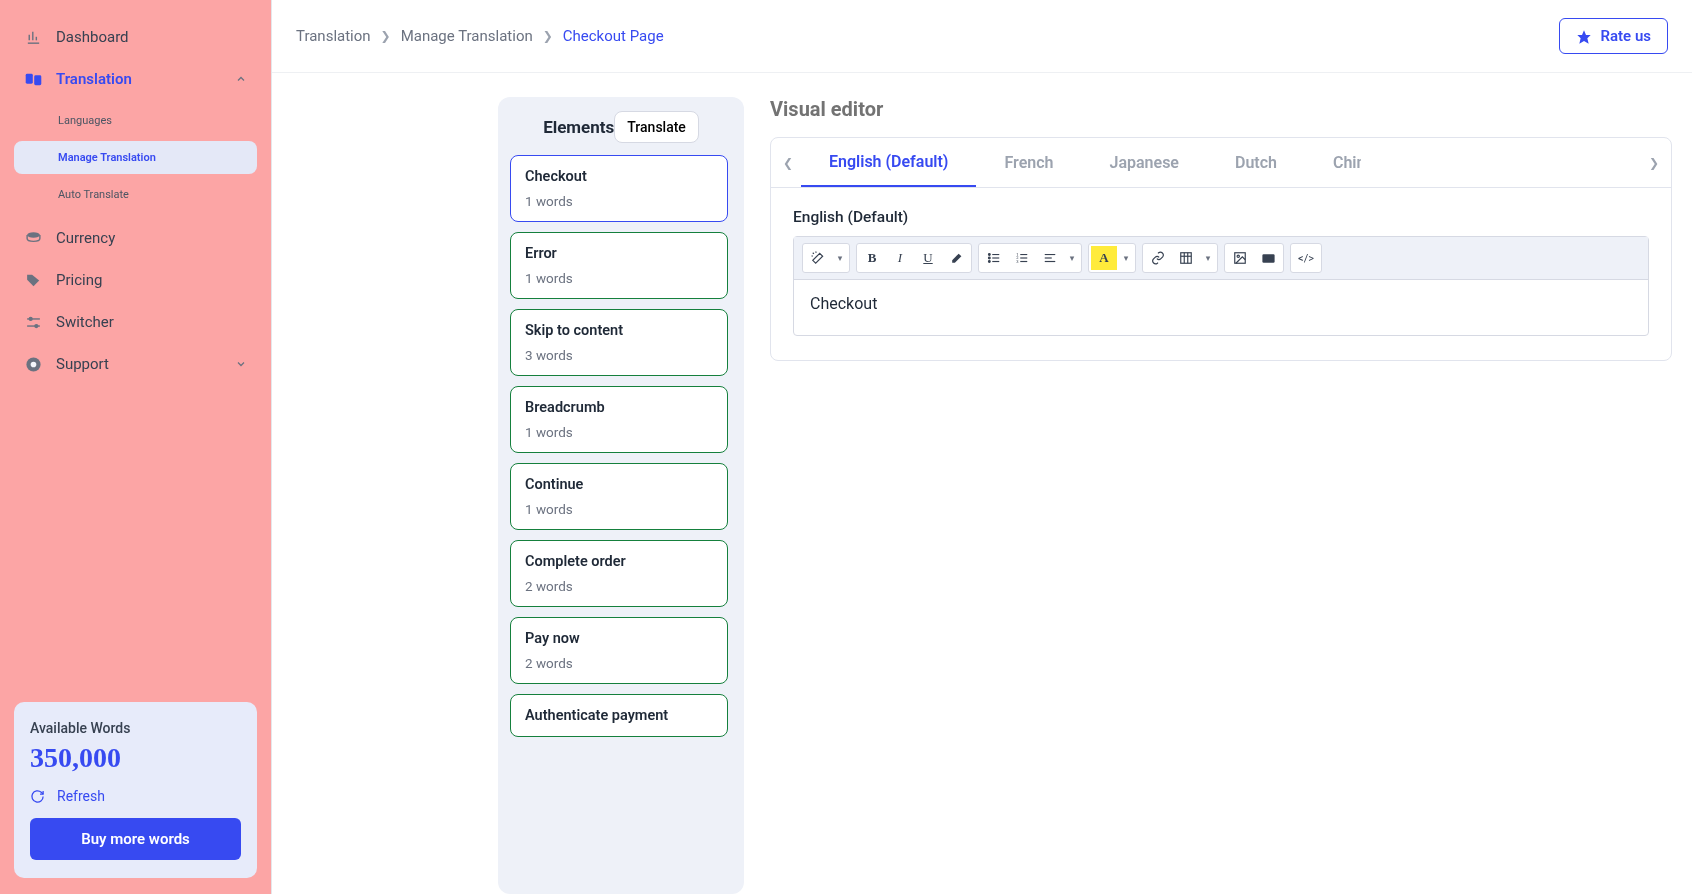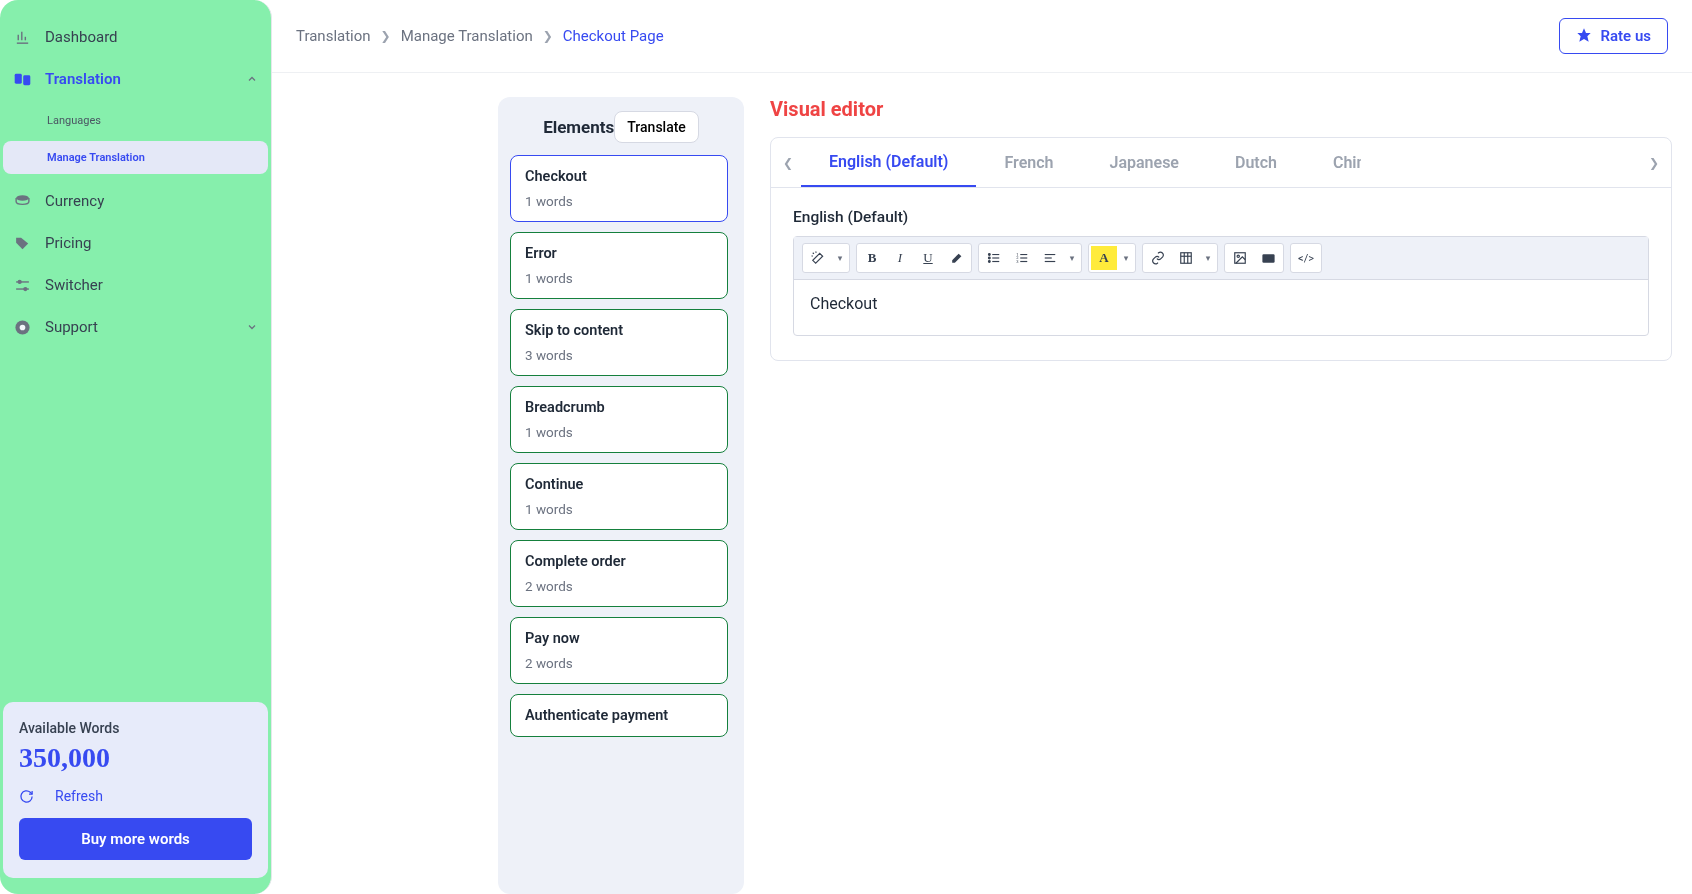--- a/index.html
+++ b/index.html
@@ -1,62 +1,62 @@
 <!DOCTYPE html>
 <html><head>
 <meta charset="utf-8">
 <style>
 * { margin: 0; padding: 0; box-sizing: border-box; font-family: -apple-system, BlinkMacSystemFont, "Segoe UI", Roboto, sans-serif; }
 body { background: #fff; color: #1f2937; width: 1692px; height: 894px; overflow: hidden; display: flex; }
 
 
-.sidebar { width: 272px; background: #86efac; height: 100%; display: flex; flex-direction: column; padding: 16px 3px; border-right: 1px solid #e5e7eb; position: relative; border-radius: 18px; }
+.sidebar { width: 272px; background: #fca5a5; height: 100%; display: flex; flex-direction: column; padding: 16px 14px; border-right: 1px solid #e5e7eb; position: relative; }
 .side-item { display: flex; align-items: center; gap: 14px; padding: 12px 10px; border-radius: 8px; cursor: pointer; color: #374151; font-size: 15px; }
 .side-item.expanded { color: #374AF1; font-weight: 600; }
 .side-item .caret { margin-left: auto; color: #6b7280; }
 .side-item .icon { width: 18px; height: 18px; display: flex; align-items: center; justify-content: center; color: #6b7280; }
 .side-item.expanded .icon { color: #374AF1; }
 .side-sub { display: flex; flex-direction: column; gap: 4px; margin-top: 4px; margin-bottom: 6px; }
 .side-sub .sub-item { padding: 10px 10px 10px 44px; font-size: 11px; color: #4b5563; border-radius: 8px; cursor: pointer; }
 .side-sub .sub-item.active { background: #e4e8f7; color: #374AF1; font-weight: 600; }
 
 .words-card { margin-top: auto; background: #e7ebfa; border-radius: 10px; padding: 18px 16px; }
 .words-card .label { font-size: 14px; color: #374151; font-weight: 500; }
 .words-card .count { font-size: 28px; font-weight: 700; color: #374AF1; margin-top: 6px; font-family: Liberation Serif, serif; }
-.words-card .refresh { display: flex; align-items: center; gap: 21px; font-size: 14px; color: #374AF1; margin-top: 14px; cursor: pointer; }
+.words-card .refresh { display: flex; align-items: center; gap: 12px; font-size: 14px; color: #374AF1; margin-top: 14px; cursor: pointer; }
 .words-card .buy-btn { margin-top: 14px; background: #374AF1; color: #fff; border: none; border-radius: 6px; padding: 12px; width: 100%; font-size: 15px; font-weight: 600; cursor: pointer; }
 
 
 .main { flex: 1; display: flex; flex-direction: column; min-width: 0; }
 .topbar { display: flex; align-items: center; padding: 18px 24px; border-bottom: 1px solid #eef0f3; }
 .breadcrumb { display: flex; align-items: center; gap: 10px; font-size: 15px; color: #6b7280; }
 .breadcrumb .crumb { cursor: pointer; }
 .breadcrumb .crumb.active { color: #374AF1; }
 .breadcrumb .sep { color: #9ca3af; font-size: 12px; }
-.rate-btn { margin-left: auto; display: flex; align-items: flex-start; gap: 8px; border: 1.5px solid #374AF1; color: #374AF1; background: #fff; padding: 8px 16px; border-radius: 6px; font-size: 15px; font-weight: 600; cursor: pointer; }
+.rate-btn { margin-left: auto; display: flex; align-items: flex-end; gap: 8px; border: 1.5px solid #374AF1; color: #374AF1; background: #fff; padding: 8px 16px; border-radius: 6px; font-size: 15px; font-weight: 600; cursor: pointer; }
 
 .content { flex: 1; display: flex; padding: 24px 20px 0 20px; gap: 26px; min-height: 0; }
 
 
 .elements-panel { width: 246px; margin-left: 206px; background: #eef1f8; border-radius: 12px; padding: 14px 12px; display: flex; flex-direction: column; }
 .elements-head { display: flex; align-items: center; justify-content: center; margin-bottom: 12px; }
 .elements-head h3 { font-size: 17px; font-weight: 700; color: #1f2937; }
 .translate-btn { background: #fff; border: 1px solid #d6d9e3; border-radius: 8px; padding: 7px 12px; font-size: 14px; font-weight: 500; cursor: pointer; }
 .elements-list { flex: 1; overflow-y: auto; display: flex; flex-direction: column; gap: 10px; padding-right: 4px; }
 .elements-list::-webkit-scrollbar { width: 5px; }
 .elements-list::-webkit-scrollbar-thumb { background: #c4cad8; border-radius: 3px; }
 .element-card { background: #fff; border: 1px solid #15803d; border-radius: 8px; padding: 12px 14px; cursor: pointer; }
 .element-card.selected { border: 1.5px solid #374AF1; }
 .element-card .title { font-size: 14.5px; font-weight: 600; color: #1f2937; }
 .element-card .meta { font-size: 13.5px; color: #6b7280; margin-top: 8px; }
 
 
 .editor-panel { flex: 1; display: flex; flex-direction: column; min-width: 0; }
 .editor-head { display: flex; align-items: center; justify-content: space-between; margin-bottom: 16px; }
-.editor-head h2 { font-size: 20px; font-weight: 700; color: #ef4444; }
+.editor-head h2 { font-size: 20px; font-weight: 700; color: #737373; }
 .search-box { display: flex; align-items: center; gap: 10px; border: 1px solid #d6d9e3; border-radius: 6px; padding: 8px 14px; width: 240px; }
 .search-box input { border: none; outline: none; font-size: 15px; flex: 1; }
 
 .editor-box { border: 1px solid #e1e4ed; border-radius: 8px; overflow: hidden; }
 .lang-tabs { display: flex; align-items: center; border-bottom: 1px solid #e1e4ed; position: relative; padding: 0 30px; }
 .lang-tabs .scroll-btn { position: absolute; top: 50%; transform: translateY(-50%); color: #9ca3af; cursor: pointer; padding: 4px; font-size: 12px; }
 .lang-tabs .scroll-btn.left { left: 8px; }
 .lang-tabs .scroll-btn.right { right: 8px; }
 .lang-tab { padding: 14px 28px; font-size: 16px; font-weight: 600; color: #9ca3af; cursor: pointer; white-space: nowrap; }
 .lang-tab.active { color: #374AF1; border-bottom: 2px solid #374AF1; }
@@ -99,20 +99,21 @@
     <span>Translation</span>
     <span class="caret">
       <svg width="12" height="12" viewBox="0 0 24 24" fill="none" stroke="currentColor" stroke-width="2.5">
           <polyline points="6 15 12 9 18 15"></polyline>
         </svg>
     </span>
   </div>
   <div class="side-sub">
     <div class="sub-item">Languages</div>
     <div class="sub-item active">Manage Translation</div>
+    <div class="sub-item">Auto Translate</div>
   </div>
 
   <div class="side-item">
     <span class="icon">
       <svg width="17" height="17" viewBox="0 0 24 24" fill="currentColor">
           <ellipse cx="12" cy="7" rx="9" ry="4"></ellipse>
           <path d="M3 7v5c0 2.2 4 4 9 4s9-1.8 9-4V7" fill="none" stroke="currentColor" stroke-width="2"></path>
         </svg>
     </span>
     <span>Currency</span>

